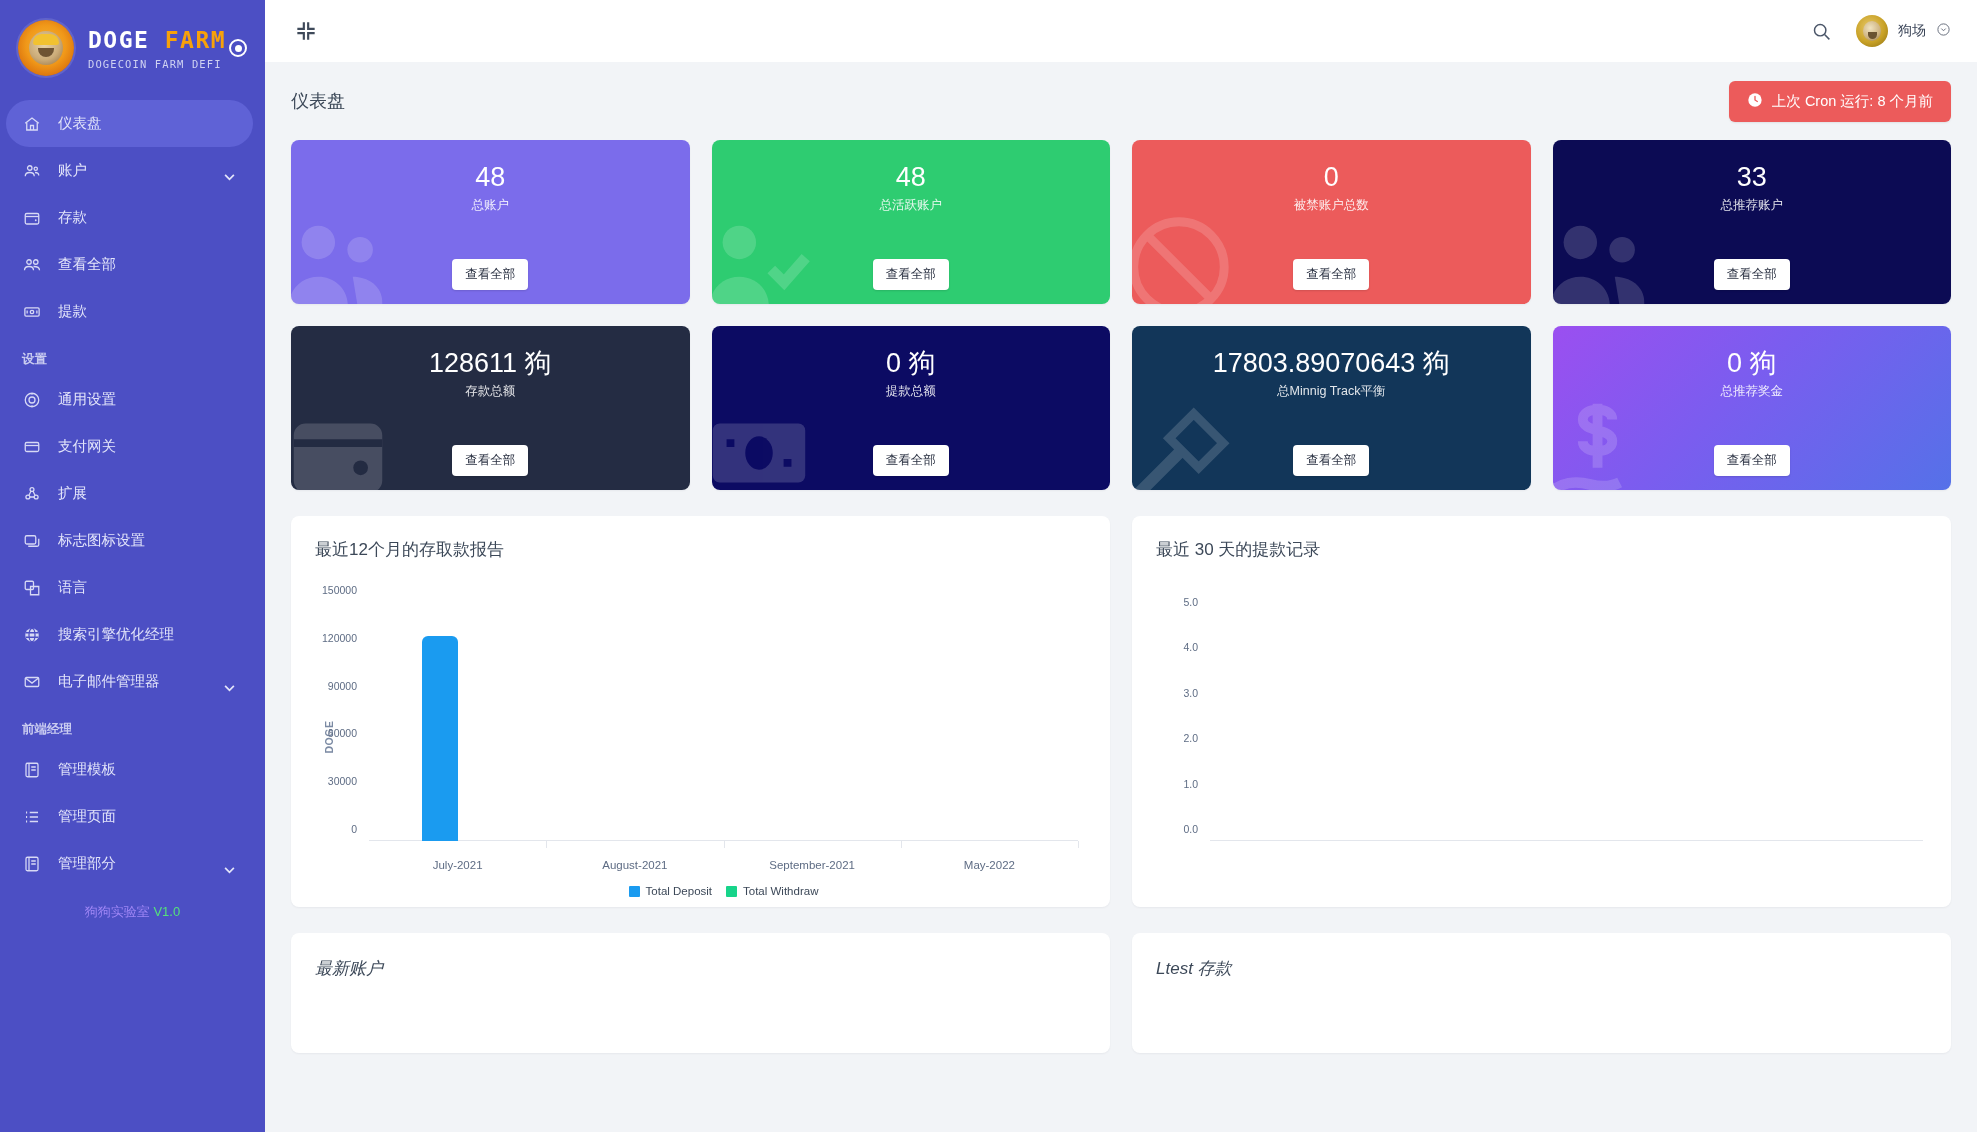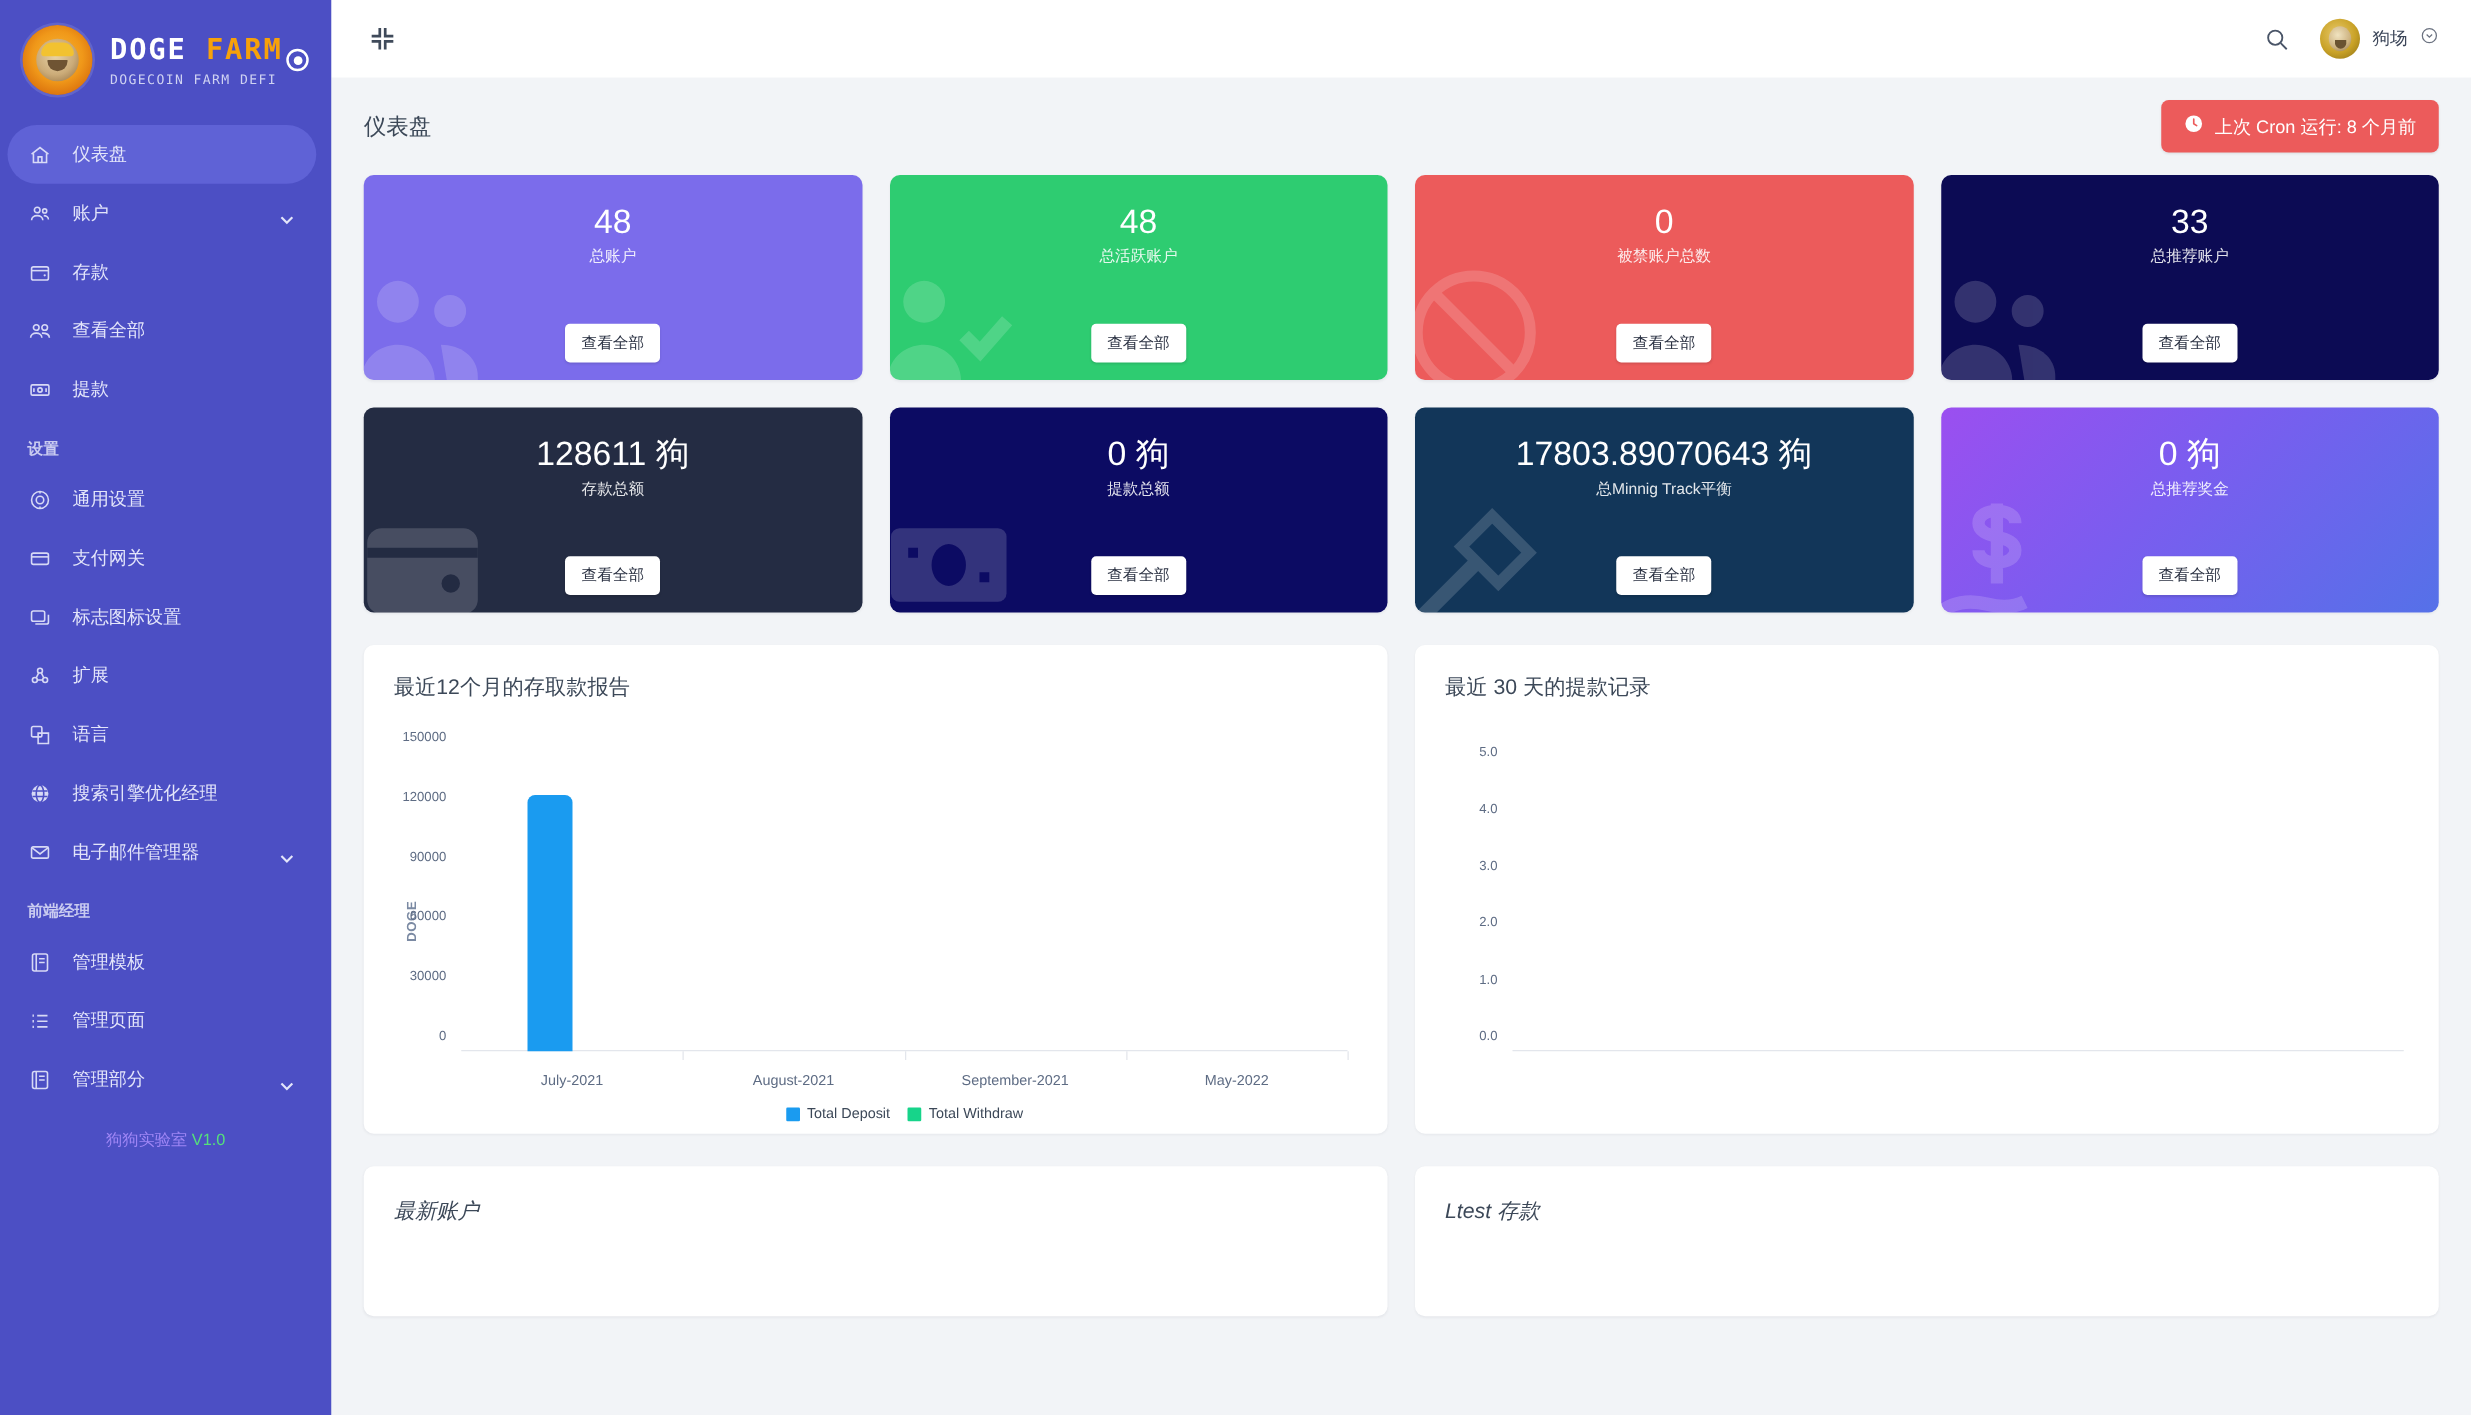--- a/index.html
+++ b/index.html
@@ -268,37 +268,37 @@
               <rect x="3" y="6" width="18" height="12" rx="2"></rect>
               <path d="M3 10h18"></path>
             </svg>
         </span>
         <span class="nav-label">支付网关</span>
       </div>
 
       <div class="nav-item">
         <span class="nav-ico">
           <svg viewBox="0 0 24 24">
-              <rect x="3" y="5" width="14" height="11" rx="2"></rect>
-              <path d="M7 19h12a2 2 0 0 0 2-2V9"></path>
-            </svg>
-        </span>
-        <span class="nav-label">标志图标设置</span>
-      </div>
-
-      <div class="nav-item">
-        <span class="nav-ico">
-          <svg viewBox="0 0 24 24">
               <circle cx="12" cy="6" r="2.6"></circle>
               <circle cx="6.5" cy="16" r="2.6"></circle>
               <circle cx="17.5" cy="16" r="2.6"></circle>
               <path d="M10.6 8.3L8 13.6M13.4 8.3l2.6 5.3M9.1 16h5.8"></path>
             </svg>
         </span>
         <span class="nav-label">扩展</span>
+      </div>
+
+      <div class="nav-item">
+        <span class="nav-ico">
+          <svg viewBox="0 0 24 24">
+              <rect x="3" y="5" width="14" height="11" rx="2"></rect>
+              <path d="M7 19h12a2 2 0 0 0 2-2V9"></path>
+            </svg>
+        </span>
+        <span class="nav-label">标志图标设置</span>
       </div>
 
       <div class="nav-item">
         <span class="nav-ico">
           <svg viewBox="0 0 24 24">
               <rect x="3" y="3" width="11" height="11" rx="1.6"></rect>
               <path d="M10 10h11v11H10z"></path>
             </svg>
         </span>
         <span class="nav-label">语言</span>

